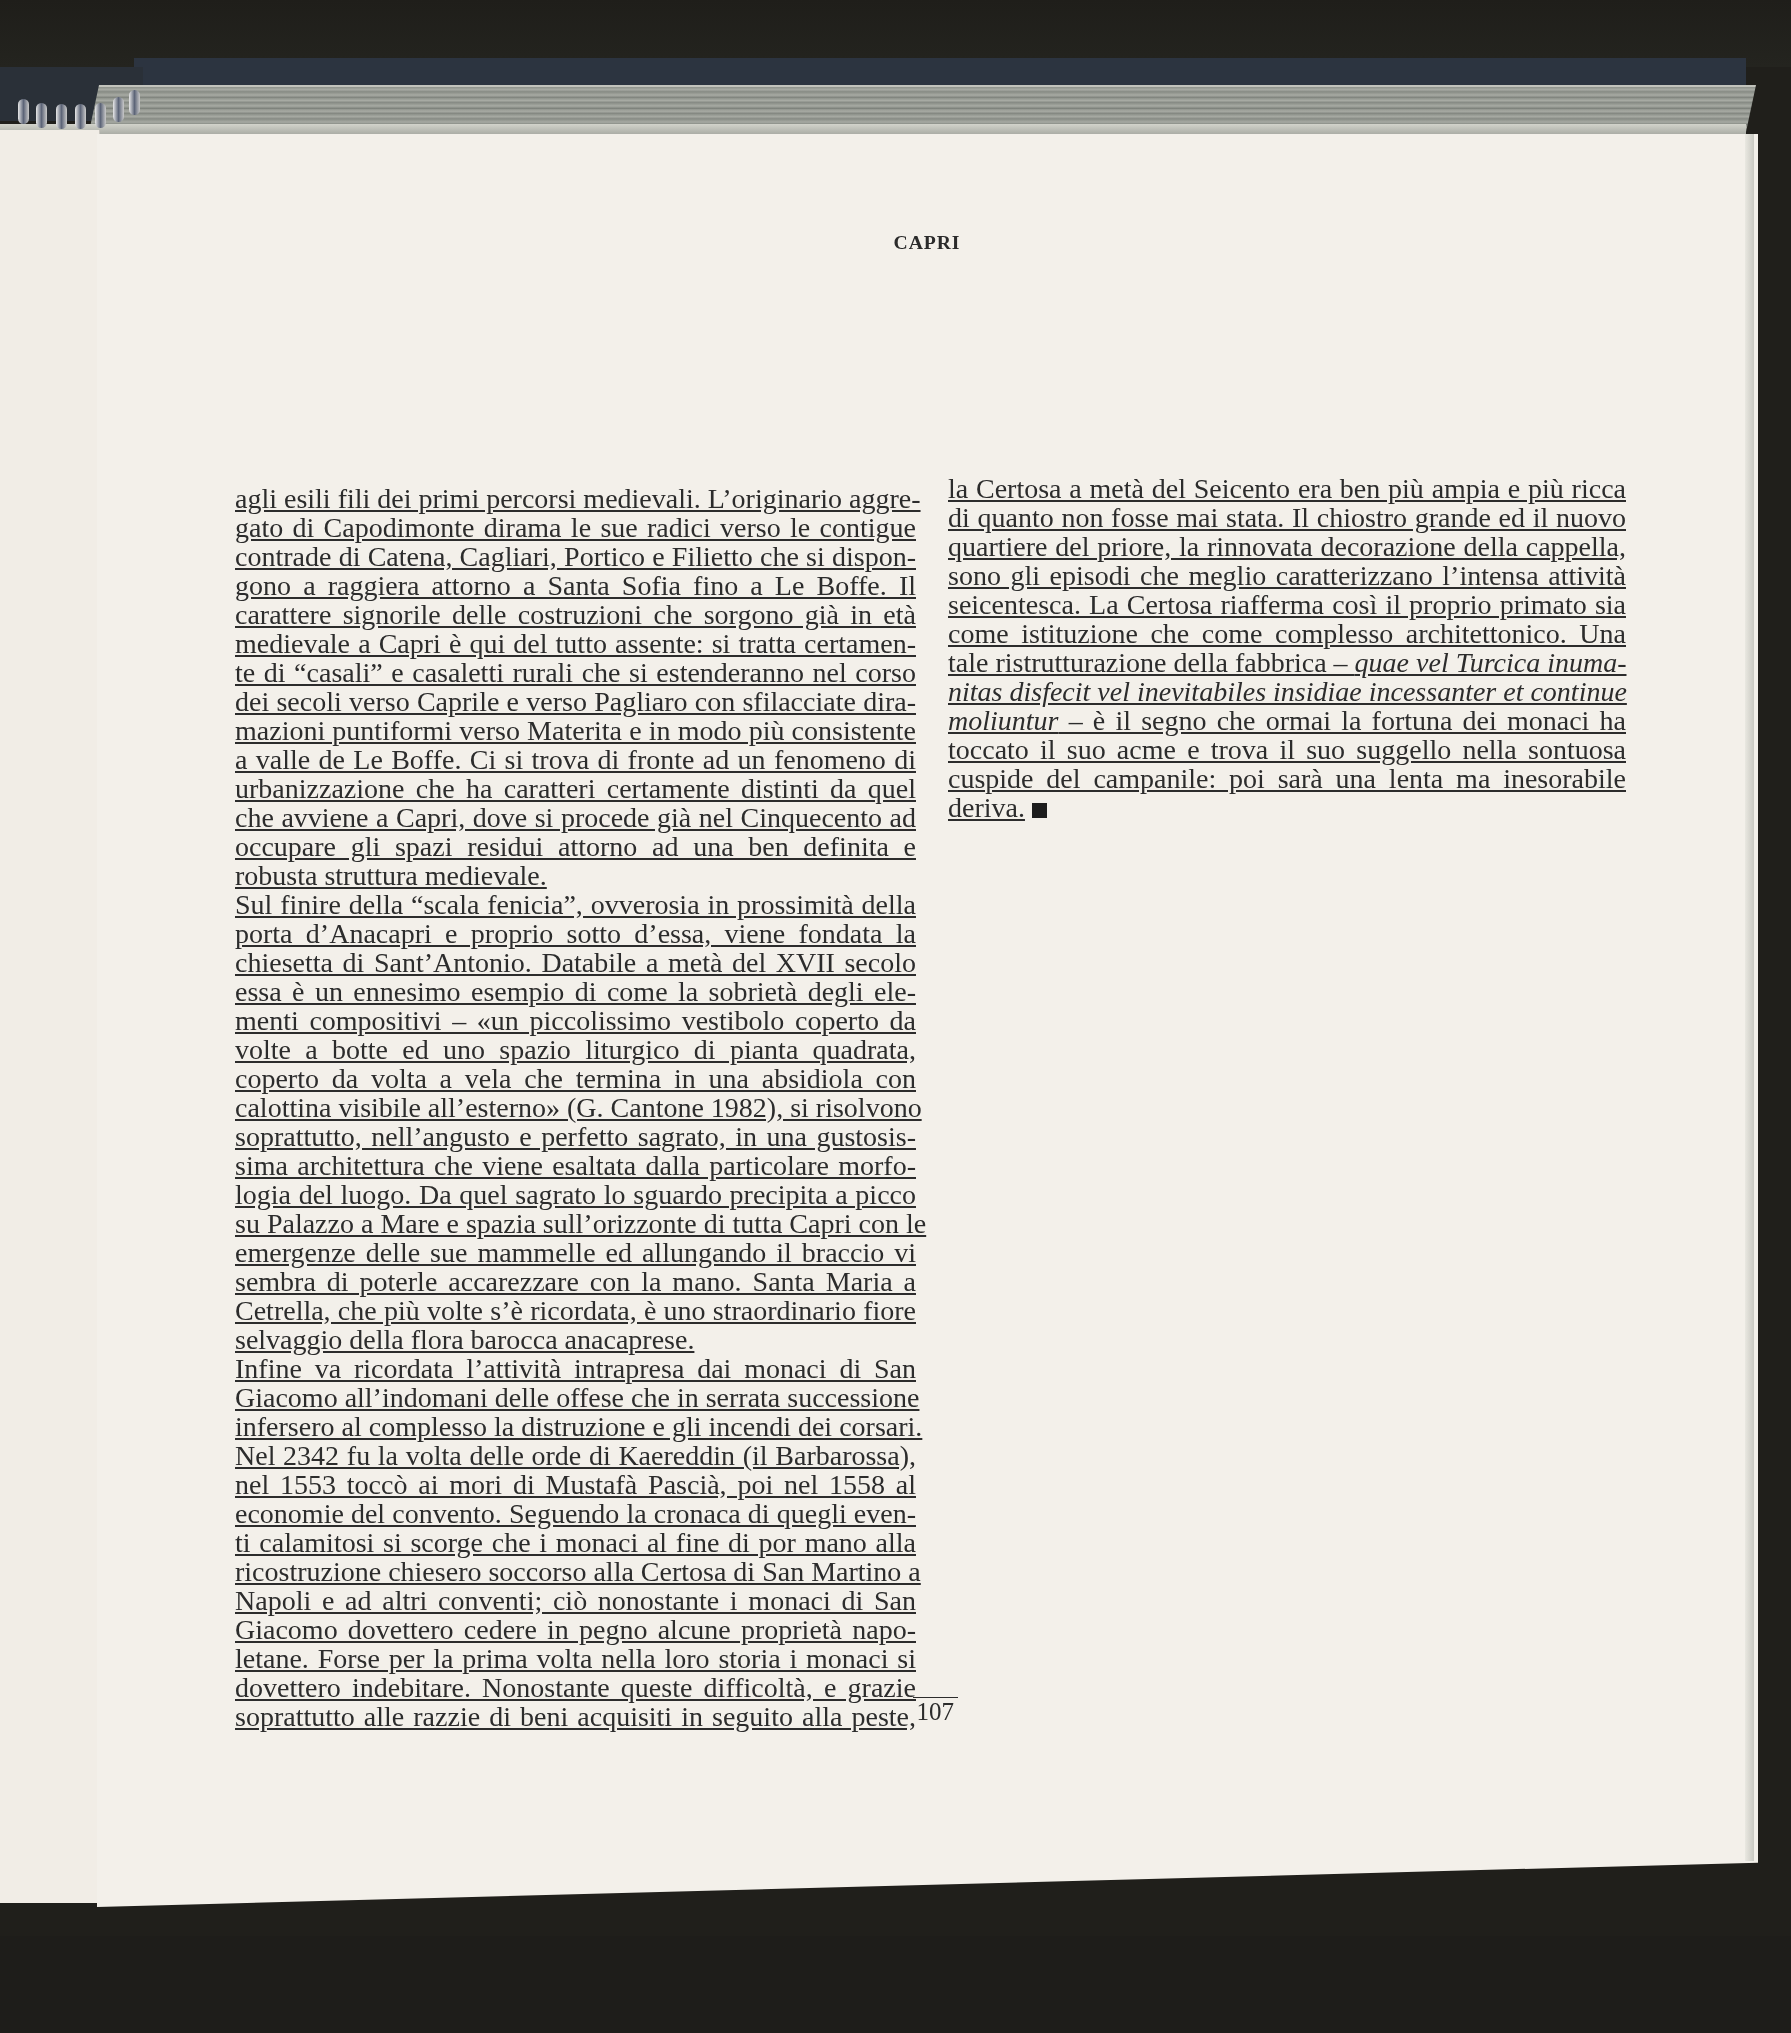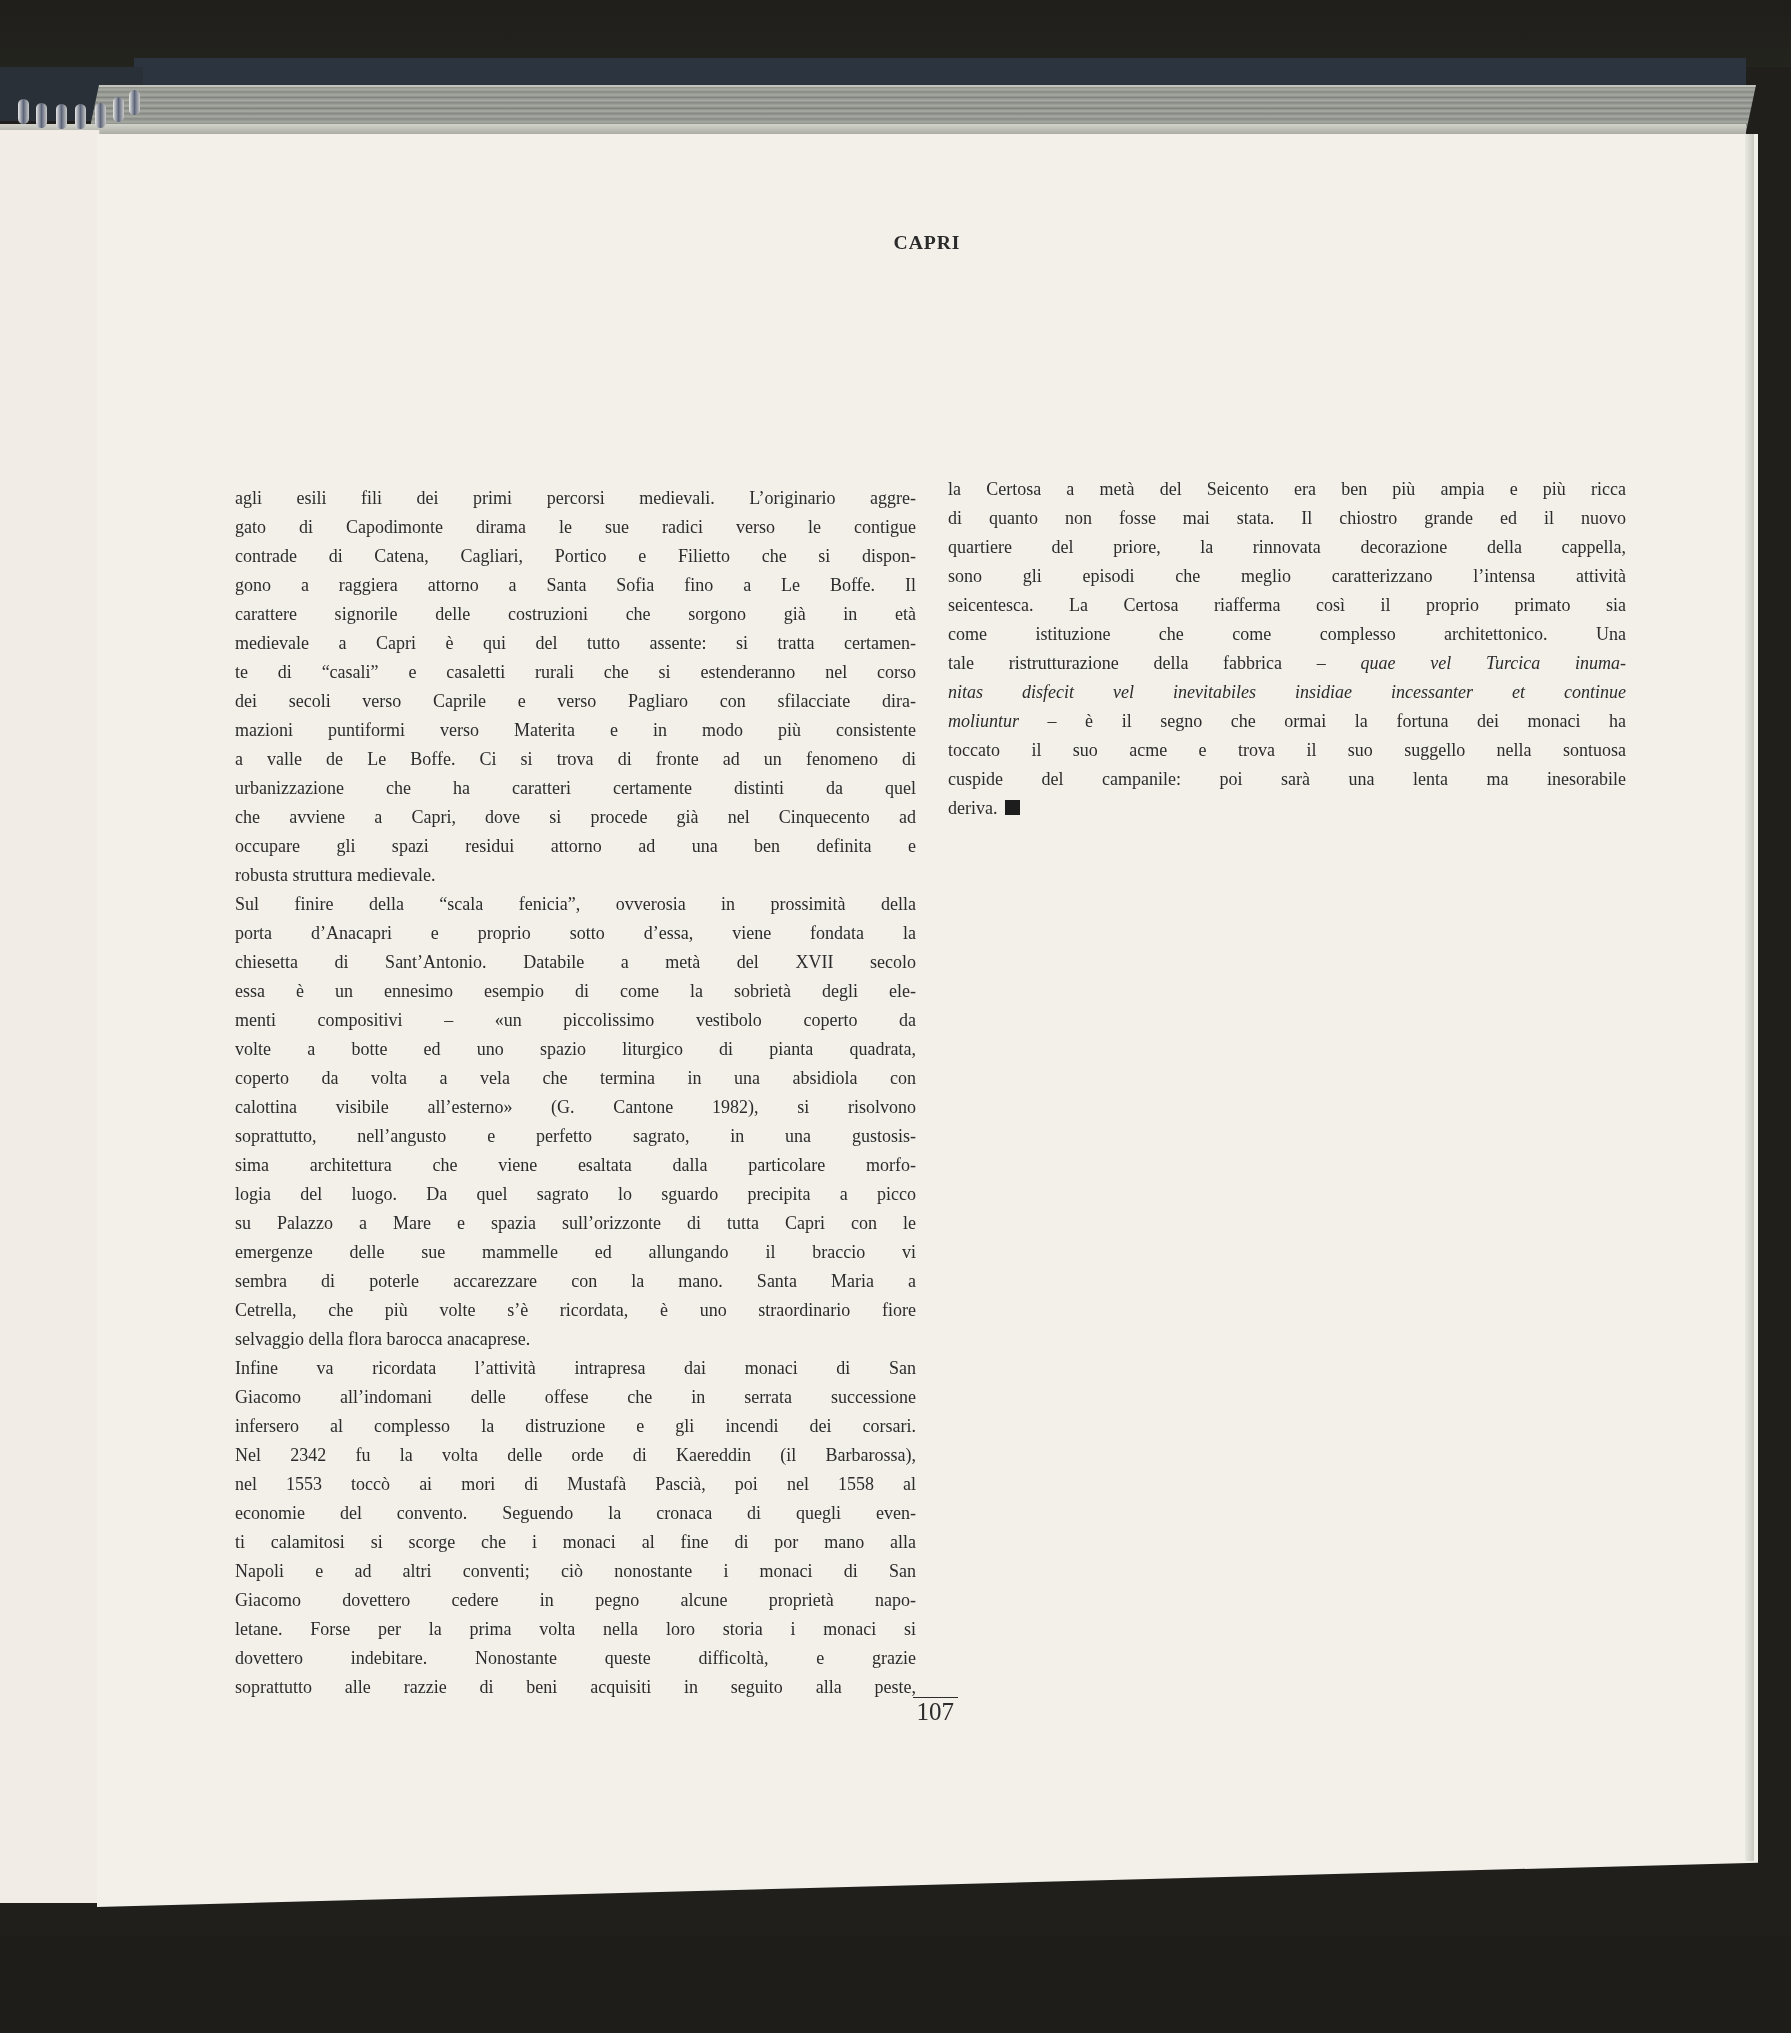--- a/index.html
+++ b/index.html
@@ -55,22 +55,23 @@
     }
     .running-head {
       position: absolute; left: 0; width: 1854px; top: 231px;
       text-align: center;
       font-family: "Liberation Serif", serif; font-weight: bold;
       font-size: 19.7px; letter-spacing: 0.9px; color: #2b2b2b;
     }
     .col {
       position: absolute; top: 484px;
       font-family: "Liberation Serif", serif;
-      font-size: 18px; line-height: 29px; color: #2c2c2c;
+      font-size: 28px; line-height: 29px; color: #2c2c2c;
       text-align: justify;
+      text-decoration: underline;
     }
     .col-left { left: 235px; width: 681px; }
     .col-right { left: 948px; width: 678px; top: 475px; line-height: 28px; }
     .col .line {
       display: block; white-space: nowrap;
       text-align: justify; text-align-last: justify;
       height: 29px;
     }
     .col .line.last { text-align-last: left; }
     .col .line i { font-style: italic; }
@@ -140,20 +141,21 @@
     <span class="line">sembra di poterle accarezzare con la mano. Santa Maria a</span>
     <span class="line">Cetrella, che più volte s’è ricordata, è uno straordinario fiore</span>
     <span class="line last">selvaggio della flora barocca anacaprese.</span>
     <span class="line">Infine va ricordata l’attività intrapresa dai monaci di San</span>
     <span class="line">Giacomo all’indomani delle offese che in serrata successione</span>
     <span class="line">infersero al complesso la distruzione e gli incendi dei corsari.</span>
     <span class="line">Nel 2342 fu la volta delle orde di Kaereddin (il Barbarossa),</span>
     <span class="line">nel 1553 toccò ai mori di Mustafà Pascià, poi nel 1558 al</span>
     <span class="line">economie del convento. Seguendo la cronaca di quegli even-</span>
     <span class="line">ti calamitosi si scorge che i monaci al fine di por mano alla</span>
+    <span class="line">ricostruzione chiesero soccorso alla Certosa di San Martino a</span>
     <span class="line">Napoli e ad altri conventi; ciò nonostante i monaci di San</span>
     <span class="line">Giacomo dovettero cedere in pegno alcune proprietà napo-</span>
     <span class="line">letane. Forse per la prima volta nella loro storia i monaci si</span>
     <span class="line">dovettero indebitare. Nonostante queste difficoltà, e grazie</span>
     <span class="line">soprattutto alle razzie di beni acquisiti in seguito alla peste,</span>
   </div>
 
   <div class="col col-right">
     <span class="line">la Certosa a metà del Seicento era ben più ampia e più ricca</span>
     <span class="line">di quanto non fosse mai stata. Il chiostro grande ed il nuovo</span>

